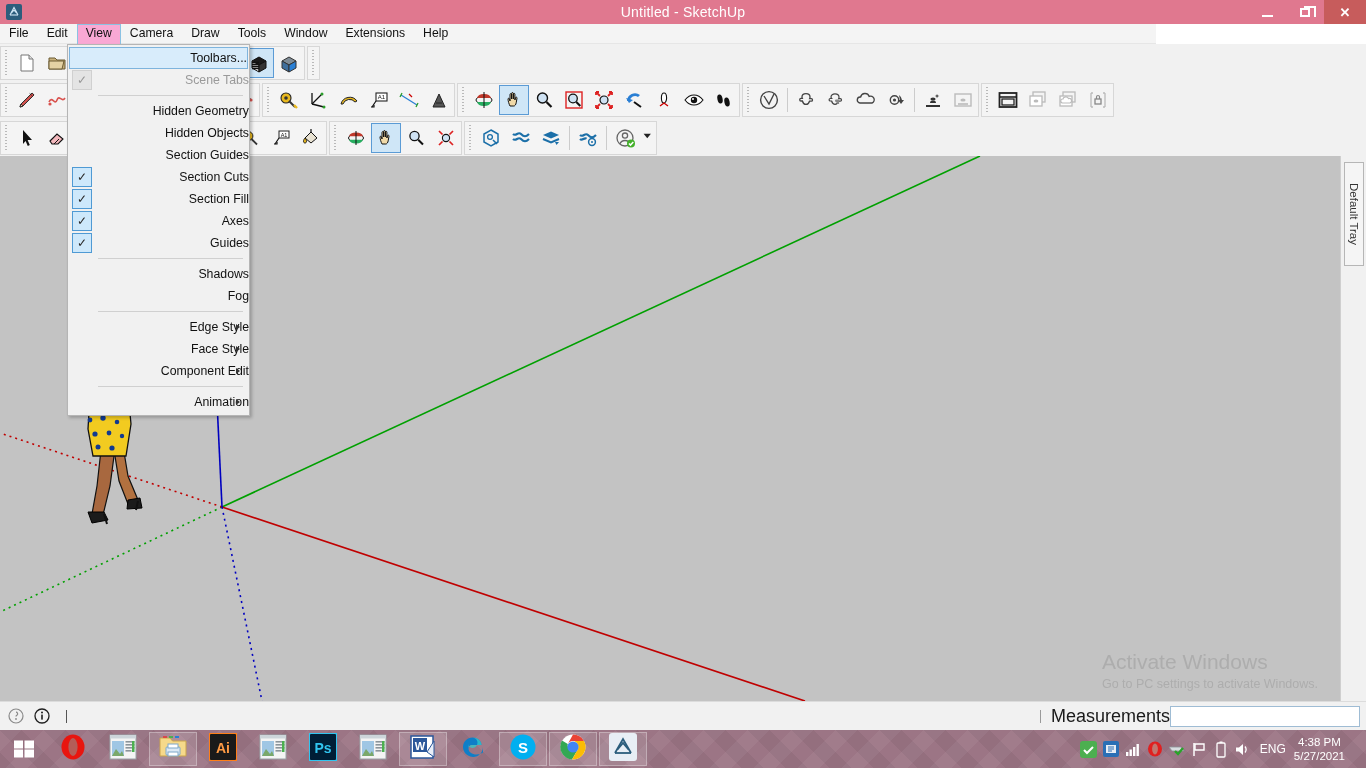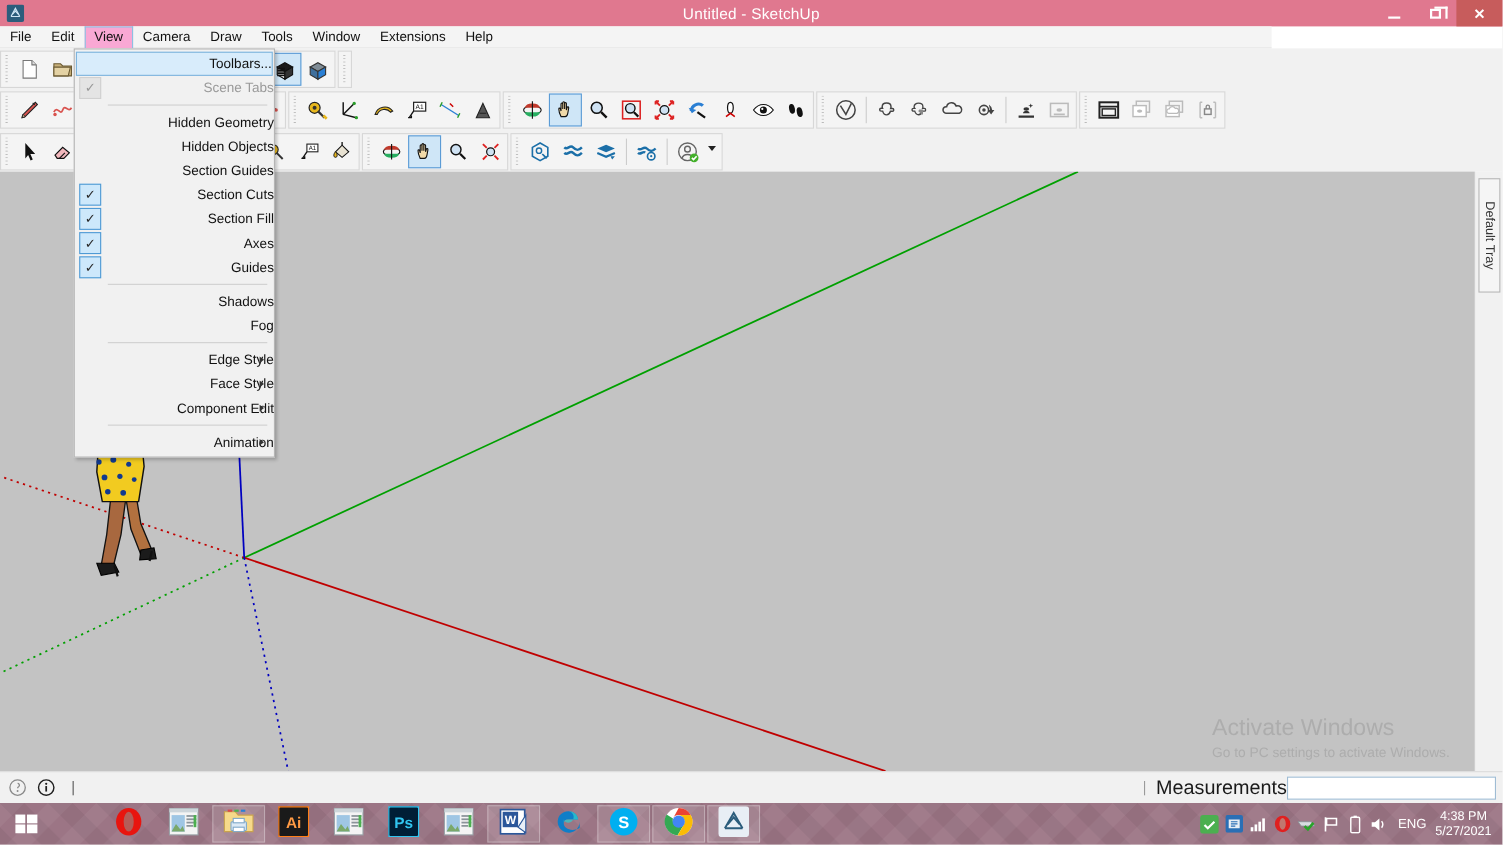--- a/index.html
+++ b/index.html
@@ -157,32 +157,32 @@
   }
 
   
   .taskbar {
     position: absolute; top: 730px; left: 0; width: 1366px; height: 38px;
     background: #9c7585;
     background-image:
       linear-gradient(135deg, rgba(255,255,255,.05) 25%, transparent 25%, transparent 50%, rgba(255,255,255,.05) 50%, rgba(255,255,255,.05) 75%, transparent 75%),
       linear-gradient(45deg, rgba(0,0,0,.05) 25%, transparent 25%, transparent 50%, rgba(0,0,0,.05) 50%, rgba(0,0,0,.05) 75%, transparent 75%);
     background-size: 44px 44px, 44px 44px;
-    display: flex; align-items: center; gap: 44px;
+    display: flex; align-items: center;
   }
   .start-btn {
     width: 48px; height: 38px; display: flex;
     align-items: center; justify-content: center;
   }
   .tk-item {
     width: 48px; height: 34px; margin: 0 1px; display: flex;
     align-items: center; justify-content: center;
   }
   .tk-item.running { background: rgba(255,255,255,.14); border: 1px solid rgba(255,255,255,.3); }
-  .tray-area { margin-left: auto; display: flex; align-items: center; padding-right: 6px; }
+  .tray-area { margin-left: auto; display: flex; align-items: center; padding-right: 17px; }
   .tray-ico { width: 22px; height: 34px; display: flex; align-items: center; justify-content: center; }
   .tray-lang { font-size: 12px; color: #fff; margin: 0 8px 0 6px; }
   .tray-clock { color: #fff; font-size: 11.5px; line-height: 14px; text-align: center; padding-right: 4px; }
 </style>
 </head>
 <body>
 
 <div id="app">
 
   <div class="titlebar">

